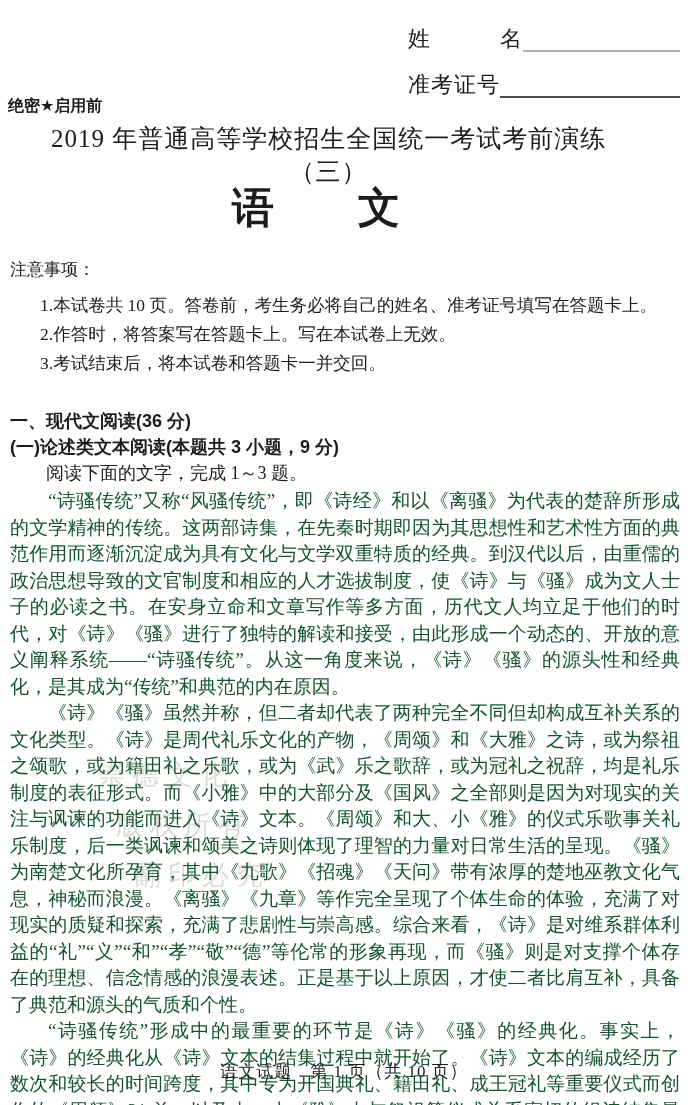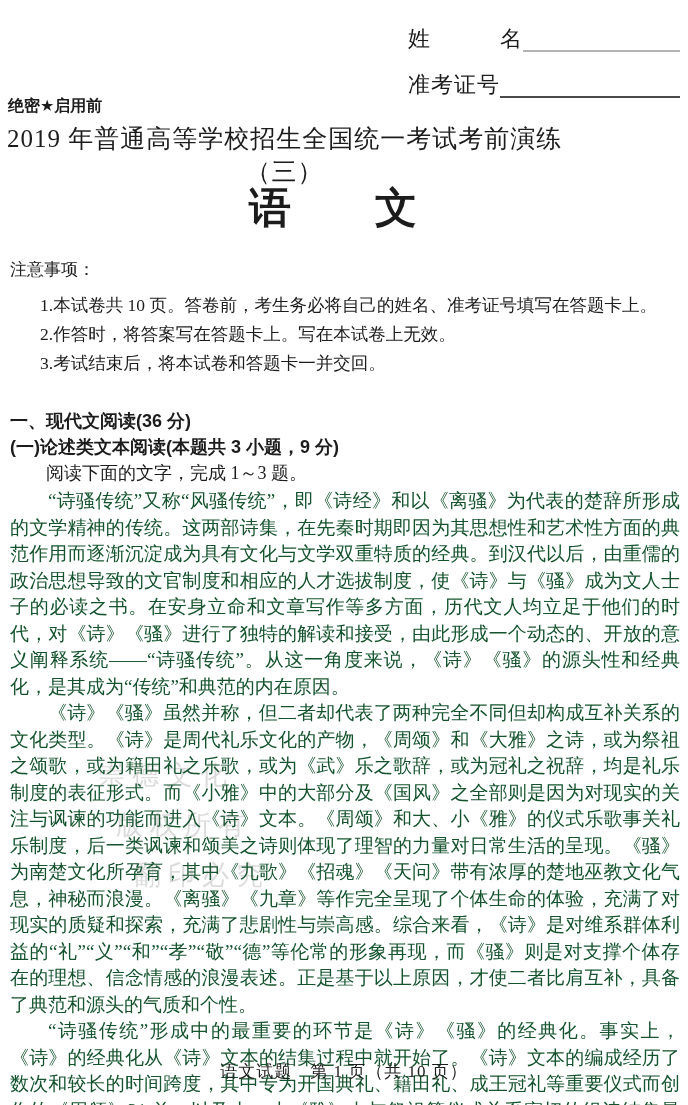--- a/index.html
+++ b/index.html
@@ -60,25 +60,26 @@
   }
   .exam-title {
     position: absolute;
     top: 122px;
     left: 0;
     width: 569px;
     text-align: center;
     font-size: 25px;
     letter-spacing: 1px;
     z-index: 2;
+    padding-left: 44px;
   }
   .subject-title {
     position: absolute;
     top: 180px;
-    left: 17px;
+    left: 0;
     width: 632px;
     text-align: center;
     font-family: "Liberation Sans", "DejaVu Sans", sans-serif;
     font-weight: bold;
     font-size: 42px;
     white-space: pre;
     z-index: 2;
   }
 
   

